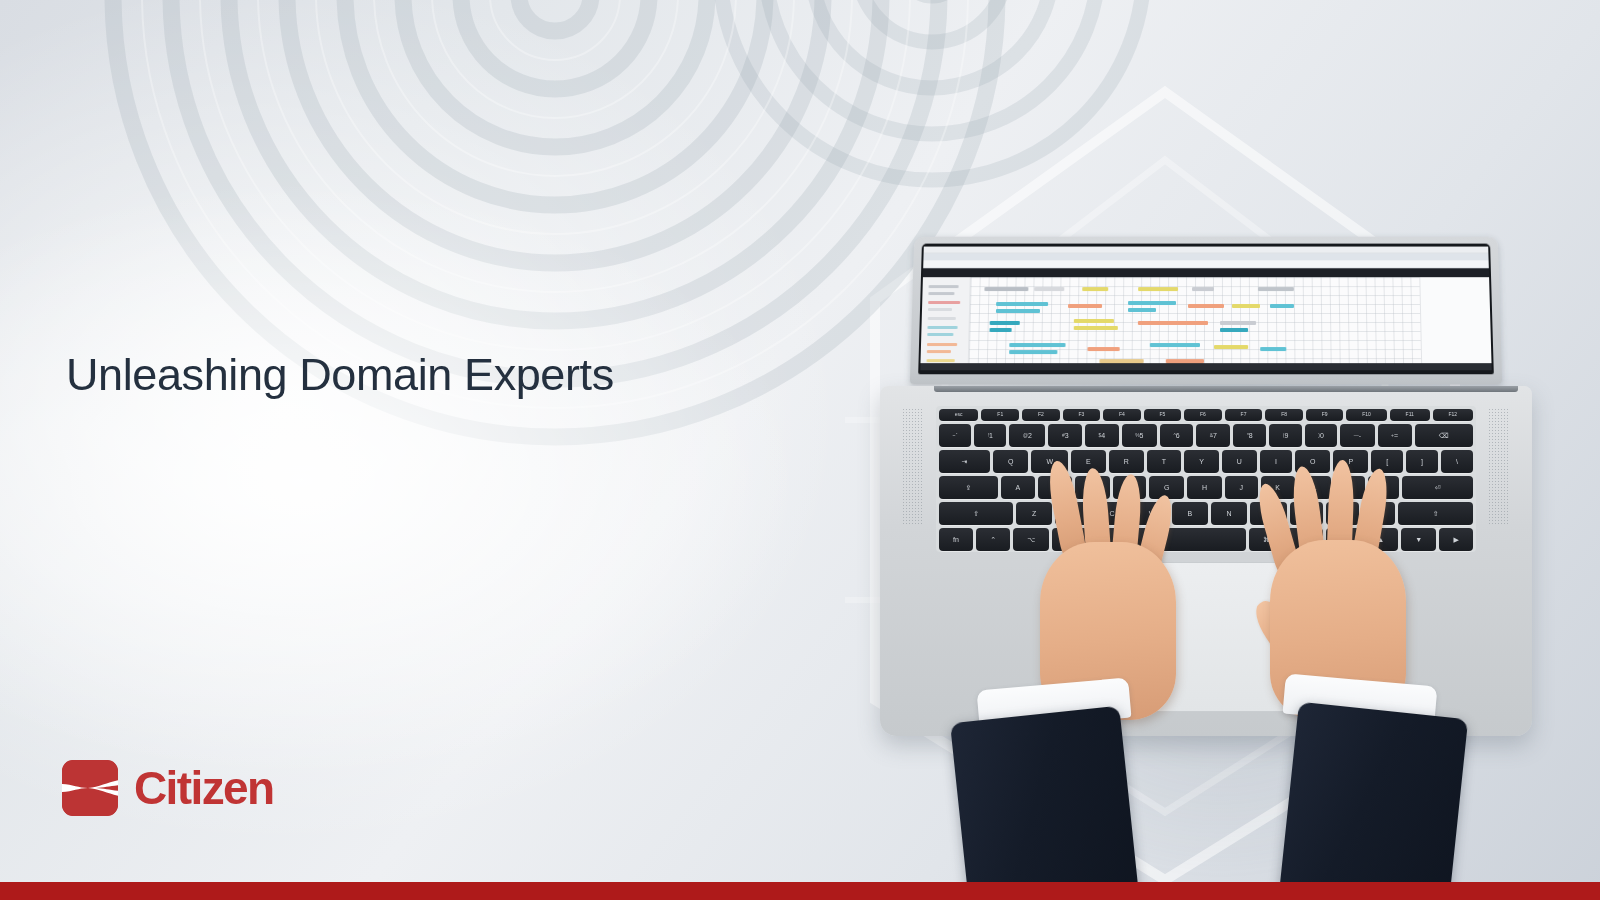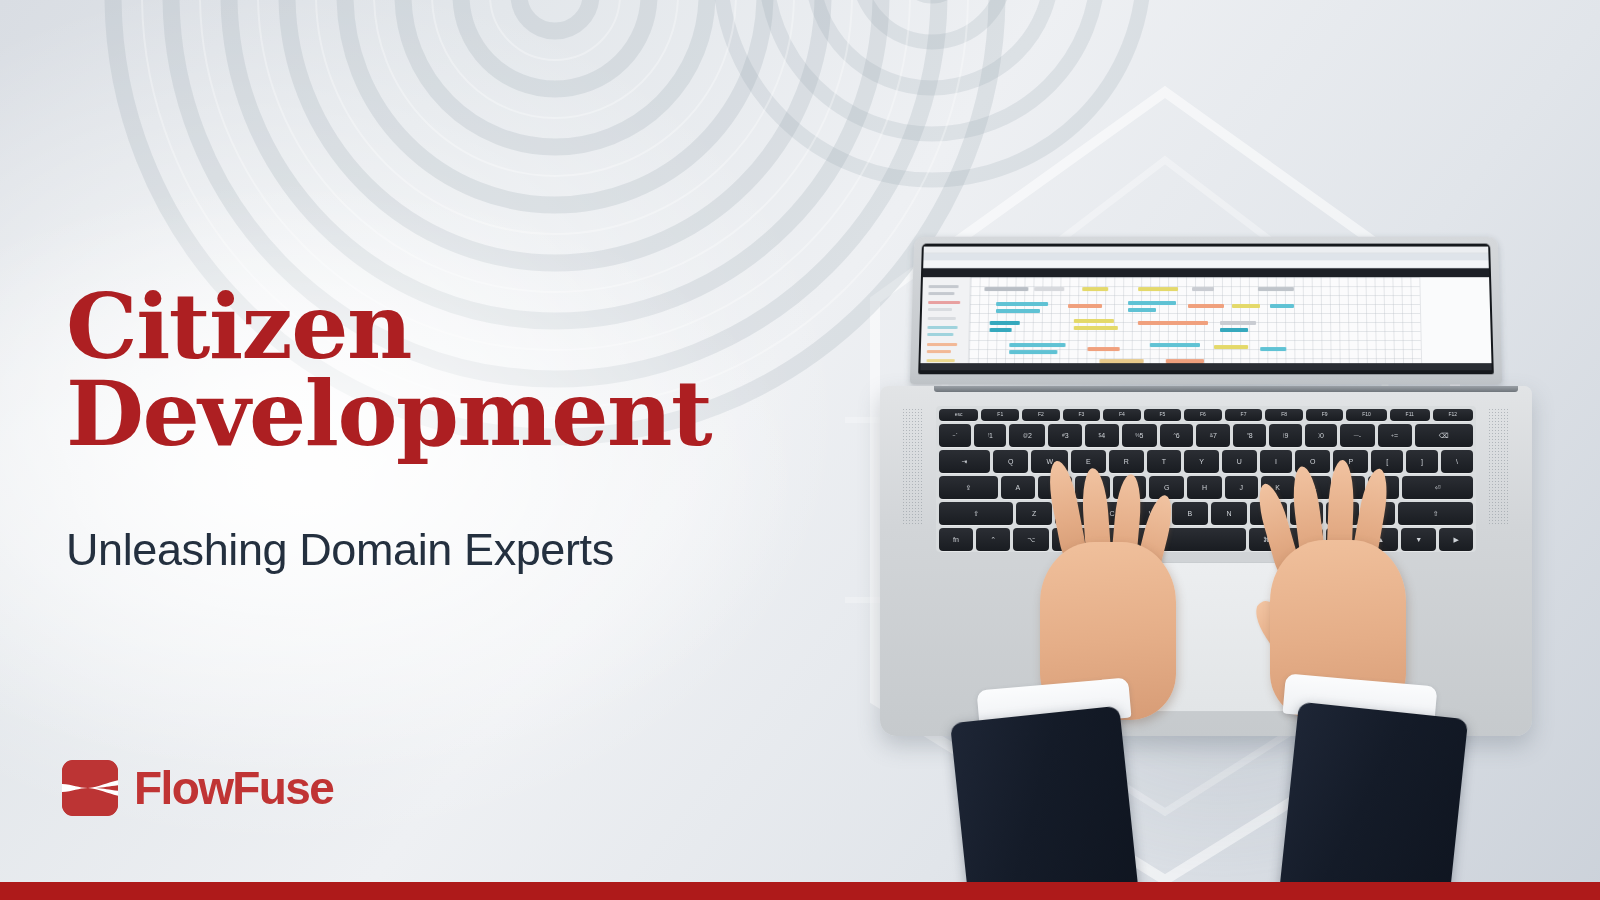--- a/index.html
+++ b/index.html
@@ -269,36 +269,32 @@
       <circle cx="555" cy="-5" r="297"></circle>
       <circle cx="555" cy="-5" r="355"></circle>
       <circle cx="555" cy="-5" r="413"></circle>
     </g>
   </svg>
 
   <div style="position:absolute;left:-140px;top:160px;width:980px;height:640px;
               background:radial-gradient(ellipse at 45% 50%, rgba(255,255,255,0.92) 0%, rgba(255,255,255,0) 66%);"></div>
 
   <div id="text-block">
-    <h1 id="headline">
-      <span class="l1">Citizen</span>
-      <span class="l2">Development</span>
-    </h1>
     <div id="subhead">Unleashing Domain Experts</div>
   </div>
 
   <div id="logo">
     <div id="logo-mark">
       <svg width="56" height="56" viewBox="0 0 56 56">
         <rect x="0" y="0" width="56" height="56" rx="11" fill="#bc3434"></rect>
         <path d="M-2 24 C 10 24, 16 28, 26 28 C 16 28, 10 32, -2 32 Z" fill="#ffffff"></path>
         <path d="M58 20 C 46 22, 38 27.2, 26 28 C 38 28.8, 46 34, 58 36 L 58 31 C 48 30, 42 28.6, 34 28 C 42 27.4, 48 26, 58 25 Z" fill="#ffffff"></path>
       </svg>
     </div>
-    <div id="logo-word">FlowFuse</div>
+    <div id="logo-word">Citizen</div>
   </div>
 
   <div id="laptop">
     <div id="laptop-shadow"></div>
 
     <div id="lid">
       <div id="screen-bezel">
         <div id="screen">
           <div class="scr-row" id="scr-menubar"></div>
           <div class="scr-row" id="scr-tabbar"></div>

